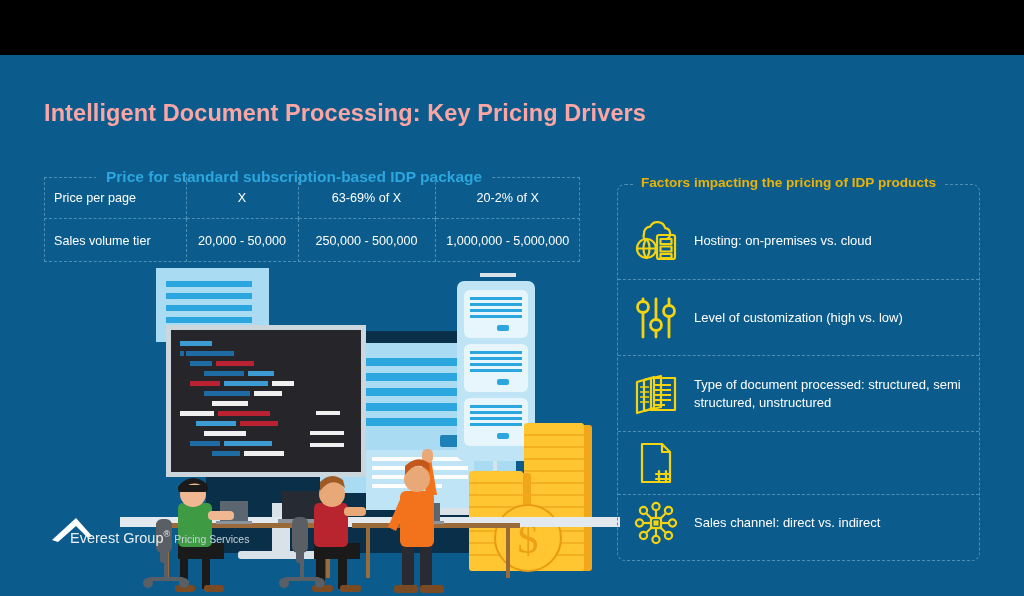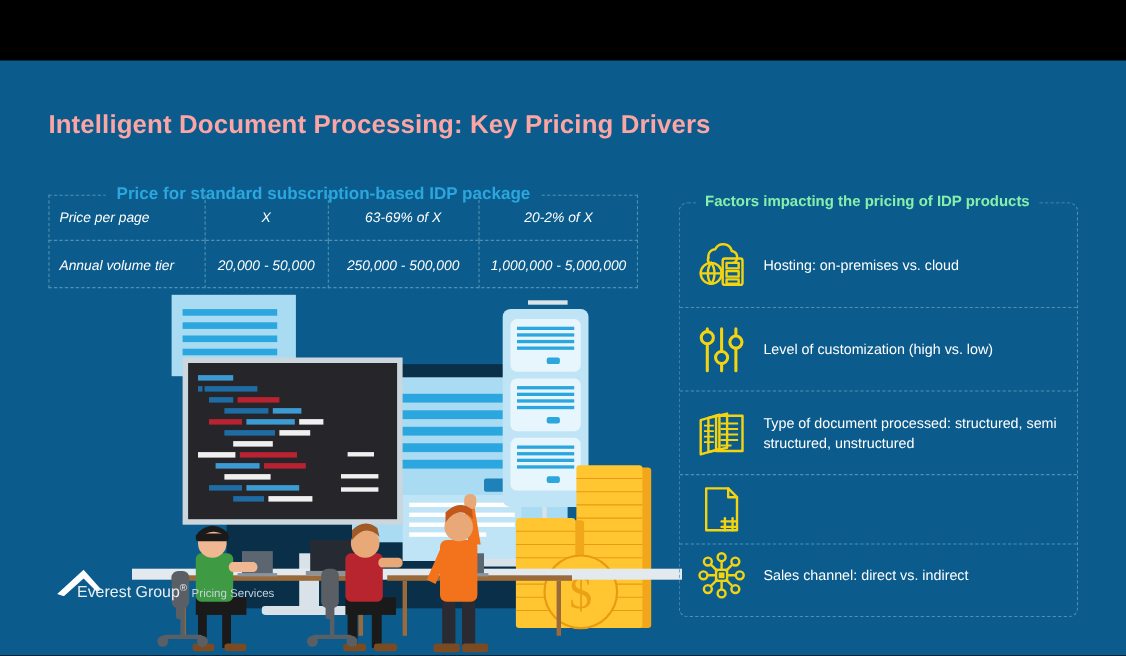--- a/index.html
+++ b/index.html
@@ -57,42 +57,41 @@
     width:536px; height:85px;
     border-collapse:collapse;
     table-layout:fixed;
   }
   table.price td {
     color:#FFFFFF;
     font-size:12.6px;
     text-align:center;
     vertical-align:middle;
     padding: 2px 9px;
-    font-style: italic;
   }
   table.price td.label { text-align:left; padding-left:10px; }
   table.price tr.r1 td { height:37px; }
   table.price tr.r2 td { height:38px; border-top:1px dashed #4E8FB3; }
   table.price td.c1, table.price td.c2, table.price td.c3 { border-left:1px dashed #4E8FB3; }
   .col-a{ width:142px; } .col-b{ width:112px; } .col-c{ width:137px; } .col-d{ width:145px; }
 
   
   #factors {
     position:absolute; left:617px; top:120px;
     width:363px; height:386px;
   }
   #factors-border{
     position:absolute; left:0; top:9px; width:363px; height:377px;
     border:1px dashed #4E8FB3; border-radius:8px;
   }
   #factors-title{
     position:absolute; left:16px; top:0px;
     padding:0 8px;
     background:#0B5C8C;
-    color:#86efac;
+    color:#eab308;
     font-weight:bold; font-size:13.6px;
     white-space:nowrap;
   }
   .factor {
     position:absolute; left:1px; width:361px;
     display:flex; align-items:center;
   }
   .factor + .factor { border-top:1px dashed #4E8FB3; }
   .f-icon {
     width:76px; flex:0 0 76px;
@@ -341,21 +340,21 @@
             <col class="col-d">
           </colgroup>
         <tbody>
           <tr class="r1">
             <td class="label">Price per page</td>
             <td class="c1">X</td>
             <td class="c2">63-69% of X</td>
             <td class="c3">20-2% of X</td>
           </tr>
           <tr class="r2">
-            <td class="label">Annual volume tier</td>
+            <td class="label">Sales volume tier</td>
             <td class="c1">20,000 - 50,000</td>
             <td class="c2">250,000 - 500,000</td>
             <td class="c3">1,000,000 - 5,000,000</td>
           </tr>
         </tbody>
       </table>
     </div>
 
     <div id="factors">
       <div id="factors-border"></div>

